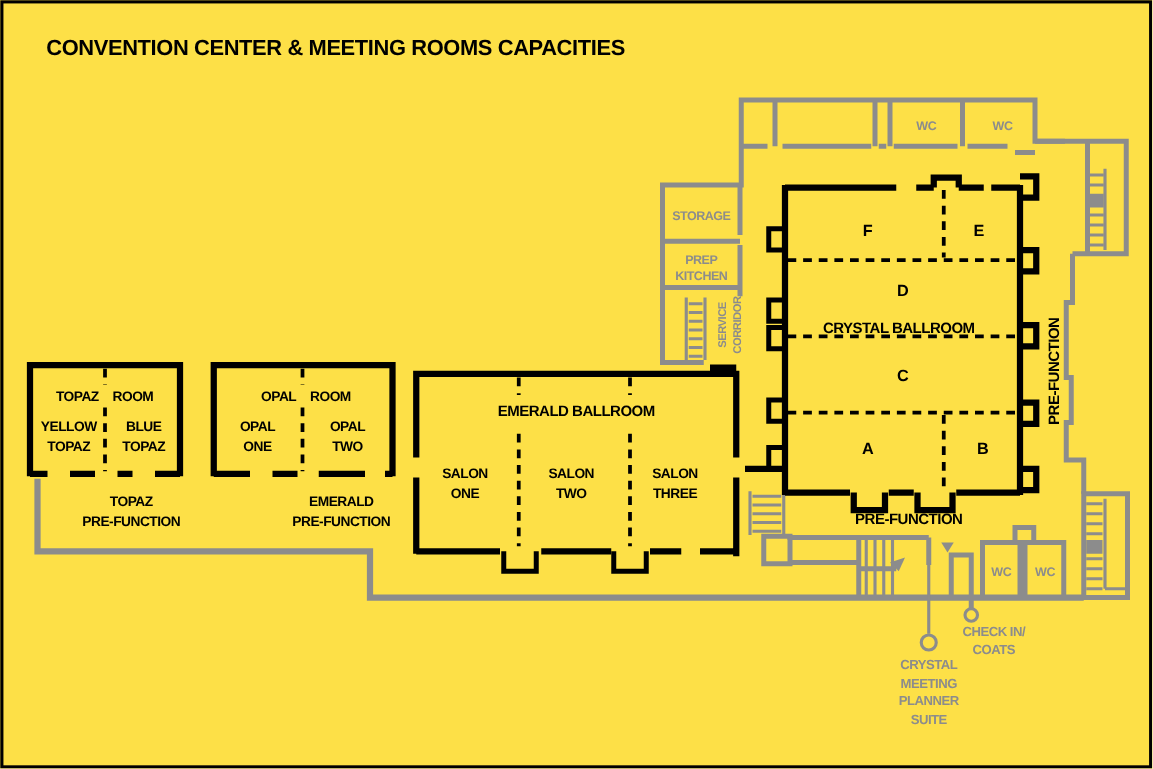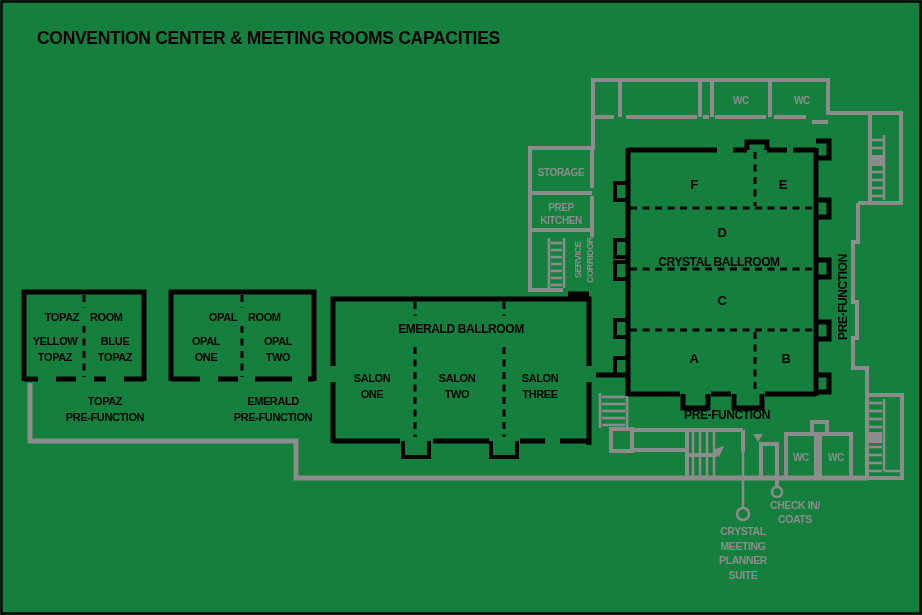--- a/index.html
+++ b/index.html
@@ -1,16 +1,16 @@
 <!DOCTYPE html>
 <html><head>
 <meta charset="utf-8">
 <style>
   html,body{margin:0;padding:0;background:#fff;}
-  .page{position:relative;width:922px;height:615px;background:#15803d;overflow:hidden;}
+  .page{position:relative;width:922px;height:615px;background:#fde047;overflow:hidden;}
   svg{display:block;}
   text{font-family:"Liberation Sans","DejaVu Sans",sans-serif;font-weight:bold;text-anchor:middle;letter-spacing:-0.4px;}
   .t-black{fill:#000000;}
   .t-gray{fill:#8c8c8c;}
   .fs10{font-size:10px;}
   .fs10h{font-size:10.5px;}
   .fs11{font-size:11px;}
   .fs12{font-size:12px;}
   .fs13{font-size:13px;}
   .fs9{font-size:9px;}

